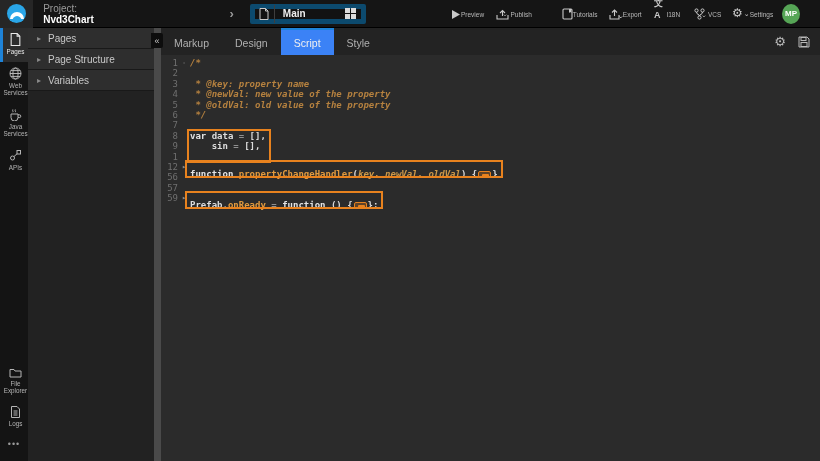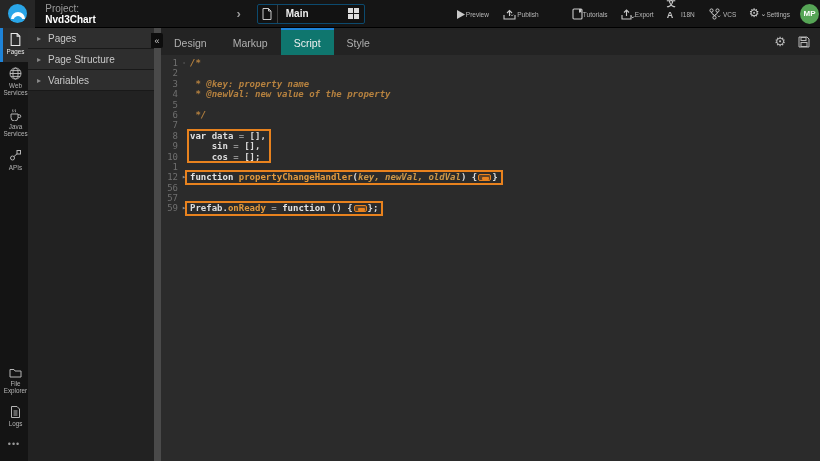--- a/index.html
+++ b/index.html
@@ -13,35 +13,35 @@
   .logo-box { width:37px; height:28px; background:#262626; display:flex; align-items:center; justify-content:center; }
   .logo-circle { width:19px; height:19px; border-radius:50%; background:#2aa6e8; position:relative; overflow:hidden; }
   .logo-circle:before { content:""; position:absolute; left:3px; top:8px; width:14px; height:7px;
     background:#fff; border-radius:50% 50% 0 0 / 100% 100% 0 0; }
   .logo-circle:after { content:""; position:absolute; left:5px; top:12px; width:10px; height:6px;
     background:#2aa6e8; border-radius:50% 50% 0 0 / 100% 100% 0 0; }
   .project { margin-left:10px; font-size:10px; color:#9a9a9a; }
   .project b { color:#fff; font-weight:bold; }
   .hdr-chevron { margin-left:108px; color:#9a9a9a; font-size:13px; font-weight:bold; cursor:pointer; }
   .page-select { margin-left:16px; height:20px; display:flex; align-items:center;
-    border:1px solid #0c4a6e; background:#121212; border-radius:2px; cursor:pointer; }
+    border:5px solid #0c4a6e; background:#121212; border-radius:2px; cursor:pointer; }
   .page-file-box { width:20px; height:18px; border-right:1px solid #3e3e3e;
     display:flex; align-items:center; justify-content:center; }
   .page-select-label { font-size:10px; font-weight:bold; color:#eee; padding:0 8px; width:70px; }
   .grid-icon { display:grid; grid-template-columns:5px 5px; grid-gap:1px; margin-right:5px; }
   .grid-icon i { width:5px; height:5px; background:#dcdcdc; }
   .hdr-action { display:flex; flex-direction:row; align-items:center; justify-content:center;
     color:#c9c9c9; cursor:pointer; margin:0 7px; min-width:26px; }
   .hdr-action .lbl { font-size:6.5px; color:#b9b9b9; margin-top:1px; white-space:nowrap; }
   .hdr-action .ic { height:13px; display:flex; align-items:flex-end; }
   .chev { margin-left:1px; }
   .spacer { flex:1; }
   .avatar { width:20px; height:20px; border-radius:50%; background:#56a556; color:#fff;
     font-size:8px; font-weight:bold; display:flex; align-items:center; justify-content:center;
-    margin:0 1px 0 4px; cursor:pointer; }
+    margin:0 20px 0 4px; cursor:pointer; }
 
   
   .iconbar { position:absolute; top:28px; left:0; width:28px; height:433px; background:#141414; }
   .nav-item { width:28px; padding:5px 0 6px 0; display:flex; flex-direction:column; align-items:center;
     color:#b5b5b5; cursor:pointer; border-left:3px solid transparent; }
   .nav-item.active { background:#2d2d2d; border-left-color:#1e83d8; color:#e8e8e8; }
   .nav-item .nlbl { font-size:6.3px; text-align:center; line-height:7.5px; margin-top:2px; }
   .nav-bottom { position:absolute; bottom:6px; left:0; width:28px; }
   .dots { color:#9a9a9a; font-size:9px; letter-spacing:1px; text-align:center; padding:6px 0; cursor:pointer; }
 
@@ -56,33 +56,33 @@
     border-radius:0 2px 2px 0; cursor:pointer; z-index:5; }
 
   
   .splitter { position:absolute; top:28px; left:154px; width:7px; height:433px; background:#4a4a4a; cursor:col-resize; }
 
   
   .tabbar { position:absolute; top:28px; left:161px; width:659px; height:27px; background:#232323;
     display:flex; align-items:stretch; }
   .tab { padding:0 13px; font-size:10.5px; color:#b0b0b0; display:flex; align-items:center;
     cursor:pointer; border-top:2px solid transparent; }
-  .tab.active { background:#0f766e; color:#f0f0f0; border-top-color:#1e83d8; }
+  .tab.active { background:#3b82f6; color:#f0f0f0; border-top-color:#1e83d8; }
   .tabbar-right { margin-left:auto; display:flex; align-items:center; padding-right:10px; }
   .tbicon { color:#b9b9b9; margin-left:12px; cursor:pointer; display:flex; align-items:center; }
 
   
   .editor { position:absolute; top:55px; left:161px; width:659px; height:406px; background:#2b2b2b;
     font-family:"DejaVu Sans Mono","Liberation Mono",monospace; font-size:9px; cursor:text; }
   .code-scroll { position:relative; padding-top:3px; }
   .code-line { display:flex; height:10.4px; line-height:10.4px; white-space:pre; }
   .g-num { width:17px; text-align:right; color:#6f6f6f; flex:none; }
   .g-marker { width:12px; text-align:center; color:#8a8a8a; font-size:7px; flex:none; cursor:pointer; }
   .code-content { position:relative; font-weight:600; color:#dcdcdc; }
-  .code-content.boxed { outline:2px solid #e8821e; outline-offset:0px; padding:0 3px; margin-left:-3px; }
+  .code-content.boxed { outline:2px solid #e8821e; outline-offset:0px; padding:7px 3px; margin-left:-3px; }
   .seg-comment { color:#b5813f; font-style:italic; font-weight:600; }
   .seg-plain   { color:#dcdcdc; }
   .seg-keyword { color:#e4e4e4; font-weight:700; }
   .seg-func    { color:#e29a3e; font-weight:700; }
   .seg-param   { color:#cd9848; font-style:italic; }
   .seg-op      { color:#909090; }
   .fold-widget { display:inline-block; width:13px; height:7px; border:1px solid #e8821e;
     background:rgba(232,130,30,.28); border-radius:2px; vertical-align:-1px; margin:0 1px;
     position:relative; cursor:pointer; }
   .fold-widget:before { content:""; position:absolute; left:3px; top:2px; width:7px; height:3px;
@@ -252,48 +252,47 @@
     <div class="panel-section">
       <span class="tri">▸</span>
       <span class="plbl">Variables</span>
     </div>
     <div class="collapse-tab">«</div>
   </div>
 
   <div class="splitter"></div>
 
   <div class="tabbar">
+    <div class="tab">Markup</div>
     <div class="tab">Design</div>
-    <div class="tab">Markup</div>
     <div class="tab active">Script</div>
     <div class="tab">Style</div>
     <div class="tabbar-right">
       <span class="tbicon" style="font-size:13px;">⚙</span>
       <span class="tbicon">
         <svg width="12" height="12" viewBox="0 0 12 12">
             <path d="M1 1h8l2 2v8H1z" fill="none" stroke="#b9b9b9"></path>
             <rect x="3" y="1.5" width="5" height="3" fill="none" stroke="#b9b9b9"></rect>
             <rect x="3" y="6.5" width="6" height="4" fill="none" stroke="#b9b9b9"></rect>
           </svg>
       </span>
     </div>
   </div>
 
   <div class="editor">
     <div class="code-scroll">
         <div class="code-line"><span class="g-num">1</span><span class="g-marker">-</span><span class="code-content"><span class="seg-comment">/*</span></span></div>
         <div class="code-line"><span class="g-num">2</span><span class="g-marker"></span></div>
         <div class="code-line"><span class="g-num">3</span><span class="g-marker"></span><span class="code-content"><span class="seg-comment"> * @key: property name</span></span></div>
         <div class="code-line"><span class="g-num">4</span><span class="g-marker"></span><span class="code-content"><span class="seg-comment"> * @newVal: new value of the property</span></span></div>
-        <div class="code-line"><span class="g-num">5</span><span class="g-marker"></span></div>
+        <div class="code-line"><span class="g-num">5</span><span class="g-marker"></span><span class="code-content"><span class="seg-comment"> * @oldVal: old value of the property</span></span></div>
         <div class="code-line"><span class="g-num">6</span><span class="g-marker"></span><span class="code-content"><span class="seg-comment"> */</span></span></div>
         <div class="code-line"><span class="g-num">7</span><span class="g-marker"></span><span class="code-content"></span></div>
         <div class="code-line"><span class="g-num">8</span><span class="g-marker"></span><span class="code-content"><span class="seg-keyword">var</span><span class="seg-plain"> data </span><span class="seg-op">=</span><span class="seg-plain"> [],</span></span></div>
         <div class="code-line"><span class="g-num">9</span><span class="g-marker"></span><span class="code-content"><span class="seg-plain">    sin </span><span class="seg-op">=</span><span class="seg-plain"> [],</span></span></div>
-        <div class="code-line"><span class="g-num">10</span><span class="g-marker"></span><span class="code-content"><span class="seg-plain">    cos </span><span class="seg-op">=</span><span class="seg-plain"> [];</span></span></div>
         <div class="code-line"><span class="g-num">1</span><span class="g-marker"></span><span class="code-content"></span></div>
         <div class="code-line"><span class="g-num">12</span><span class="g-marker">▸</span><span class="code-content boxed"><span class="seg-keyword">function</span><span class="seg-plain"> </span><span class="seg-func">propertyChangeHandler</span><span class="seg-plain">(</span><span class="seg-param">key, newVal, oldVal</span><span class="seg-plain">) {</span><span class="fold-widget"></span><span class="seg-plain">}</span></span></div>
         <div class="code-line"><span class="g-num">56</span><span class="g-marker"></span></div>
         <div class="code-line"><span class="g-num">57</span><span class="g-marker"></span><span class="code-content"></span></div>
         <div class="code-line"><span class="g-num">59</span><span class="g-marker">▸</span><span class="code-content boxed"><span class="seg-plain">Prefab.</span><span class="seg-func">onReady</span><span class="seg-plain"> </span><span class="seg-op">=</span><span class="seg-plain"> </span><span class="seg-keyword">function</span><span class="seg-plain"> () {</span><span class="fold-widget"></span><span class="seg-plain">};</span></span></div>
         <div class="block-box" style="border-color: rgb(232, 130, 30); top: 73.8px; left: 26px; height: 34.2px; width: calc(14ch + 8px);"></div>
       </div>
   </div>
 
 </div>

